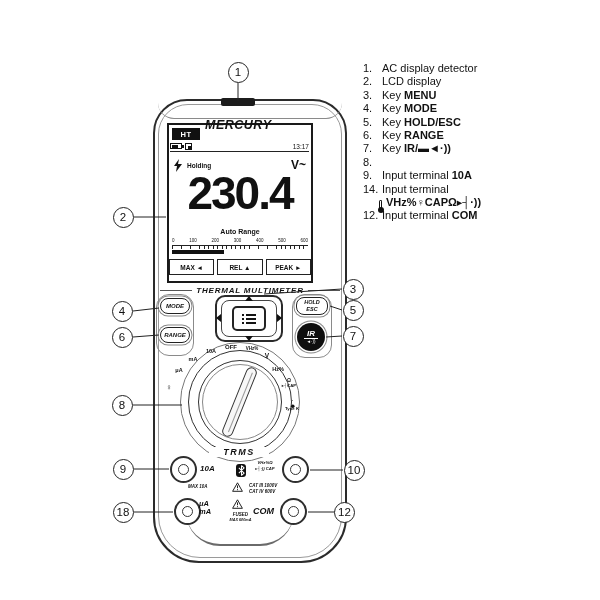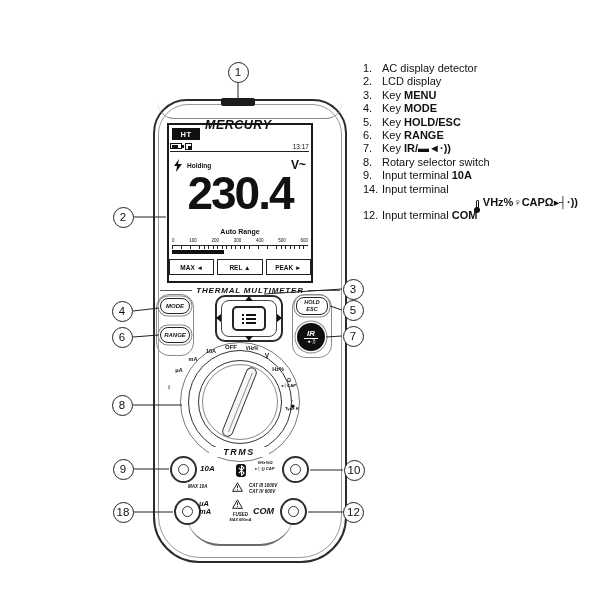--- a/index.html
+++ b/index.html
@@ -104,21 +104,21 @@
   .callout{position:absolute;width:21px;height:21px;border:1.5px solid #222;border-radius:50%;background:#fff;
     display:flex;align-items:center;justify-content:center;font-size:11.5px;}
   .leader-svg{position:absolute;left:0;top:0;pointer-events:none;}
 
   
   .caption{position:absolute;left:363px;top:62px;width:215px;font-size:11px;line-height:13.4px;}
   .cap-title{text-decoration:underline;margin-bottom:2px;}
   .cap-item{display:flex;}
   .cap-num{width:19px;flex:none;}
   .cap-text b{font-weight:bold;}
-  .cap-line2{margin-left:14px;font-weight:bold;text-align:right;}
+  .cap-line2{margin-left:14px;font-weight:bold;}
 </style>
 </head>
 <body>
 
 <div class="canvas">
 
   <div class="meter-body"></div>
   <div class="meter-inner"></div>
   <div class="top-slot"></div>
   <div class="head-seam"></div>
@@ -275,21 +275,21 @@
       <div class="callout" style="left: 112.5px; top: 206.5px;">2</div>
       <div class="callout" style="left: 342.5px; top: 278.5px;">3</div>
       <div class="callout" style="left: 111.5px; top: 300.5px;">4</div>
       <div class="callout" style="left: 342.5px; top: 299.5px;">5</div>
       <div class="callout" style="left: 111.5px; top: 326.5px;">6</div>
       <div class="callout" style="left: 342.5px; top: 325.5px;">7</div>
       <div class="callout" style="left: 111.5px; top: 394.5px;">8</div>
       <div class="callout" style="left: 112.5px; top: 458.5px;">9</div>
       <div class="callout" style="left: 343.5px; top: 459.5px;">10</div>
       <div class="callout" style="left: 112.5px; top: 501.5px;">18</div>
-      <div class="callout" style="left: 343px; top: 501.5px; text-align: center;">12</div>
+      <div class="callout" style="left: 334px; top: 501.5px; text-align: center;">12</div>
     </div>
 
   <div class="caption">
     <div id="caption-list">
         <div class="cap-item">
           <span class="cap-num">1.</span>
           <span class="cap-text"><span>AC display detector</span></span>
         </div>
         <div class="cap-item">
           <span class="cap-num">2.</span>
@@ -310,21 +310,20 @@
         <div class="cap-item">
           <span class="cap-num">6.</span>
           <span class="cap-text"><span>Key </span><b>RANGE</b></span>
         </div>
         <div class="cap-item">
           <span class="cap-num">7.</span>
           <span class="cap-text"><span>Key </span><b>IR/</b><b>▬◄·))</b></span>
         </div>
         <div class="cap-item">
           <span class="cap-num">8.</span>
-          <span class="cap-text"><span>Rotary selector switch</span></span>
         </div>
         <div class="cap-item">
           <span class="cap-num">9.</span>
           <span class="cap-text"><span>Input terminal </span><b>10A</b></span>
         </div>
         <div class="cap-item">
           <span class="cap-num">14.</span>
           <span class="cap-text"><span>Input terminal</span></span>
         </div>
         <div class="cap-line2"><span class="thermo"></span><b>VHz%♀CAPΩ▸┤·))</b></div>

